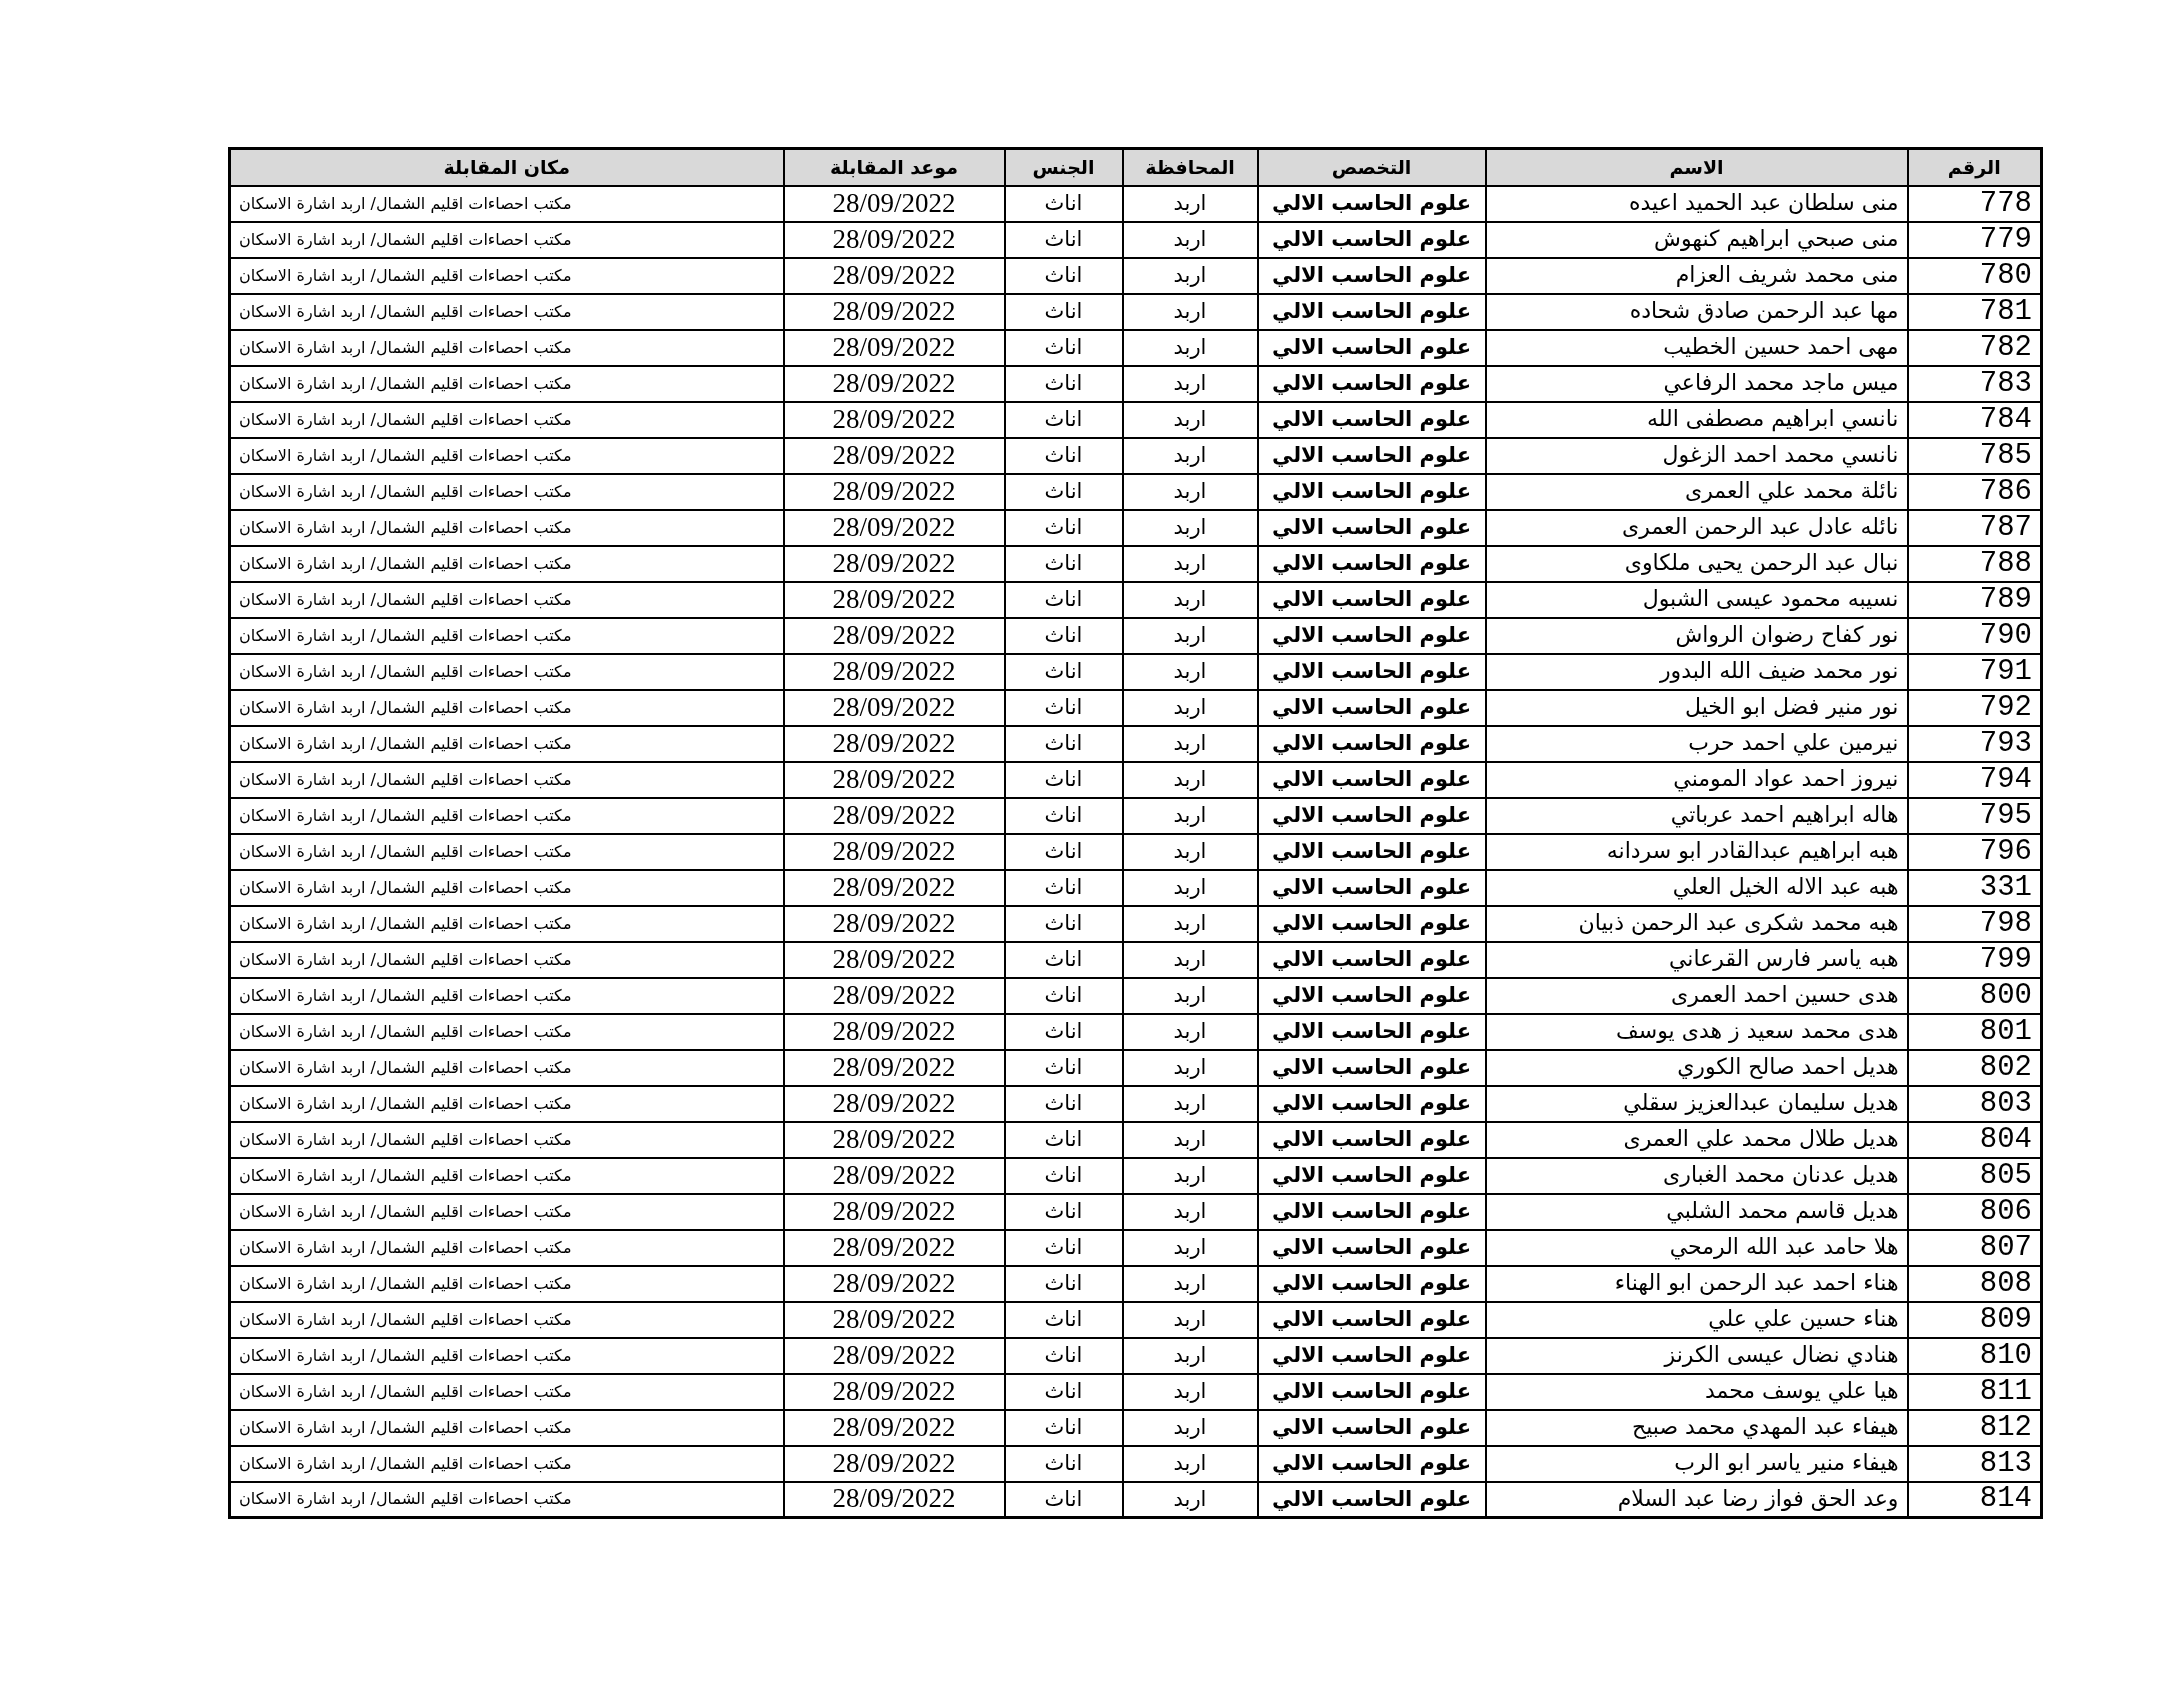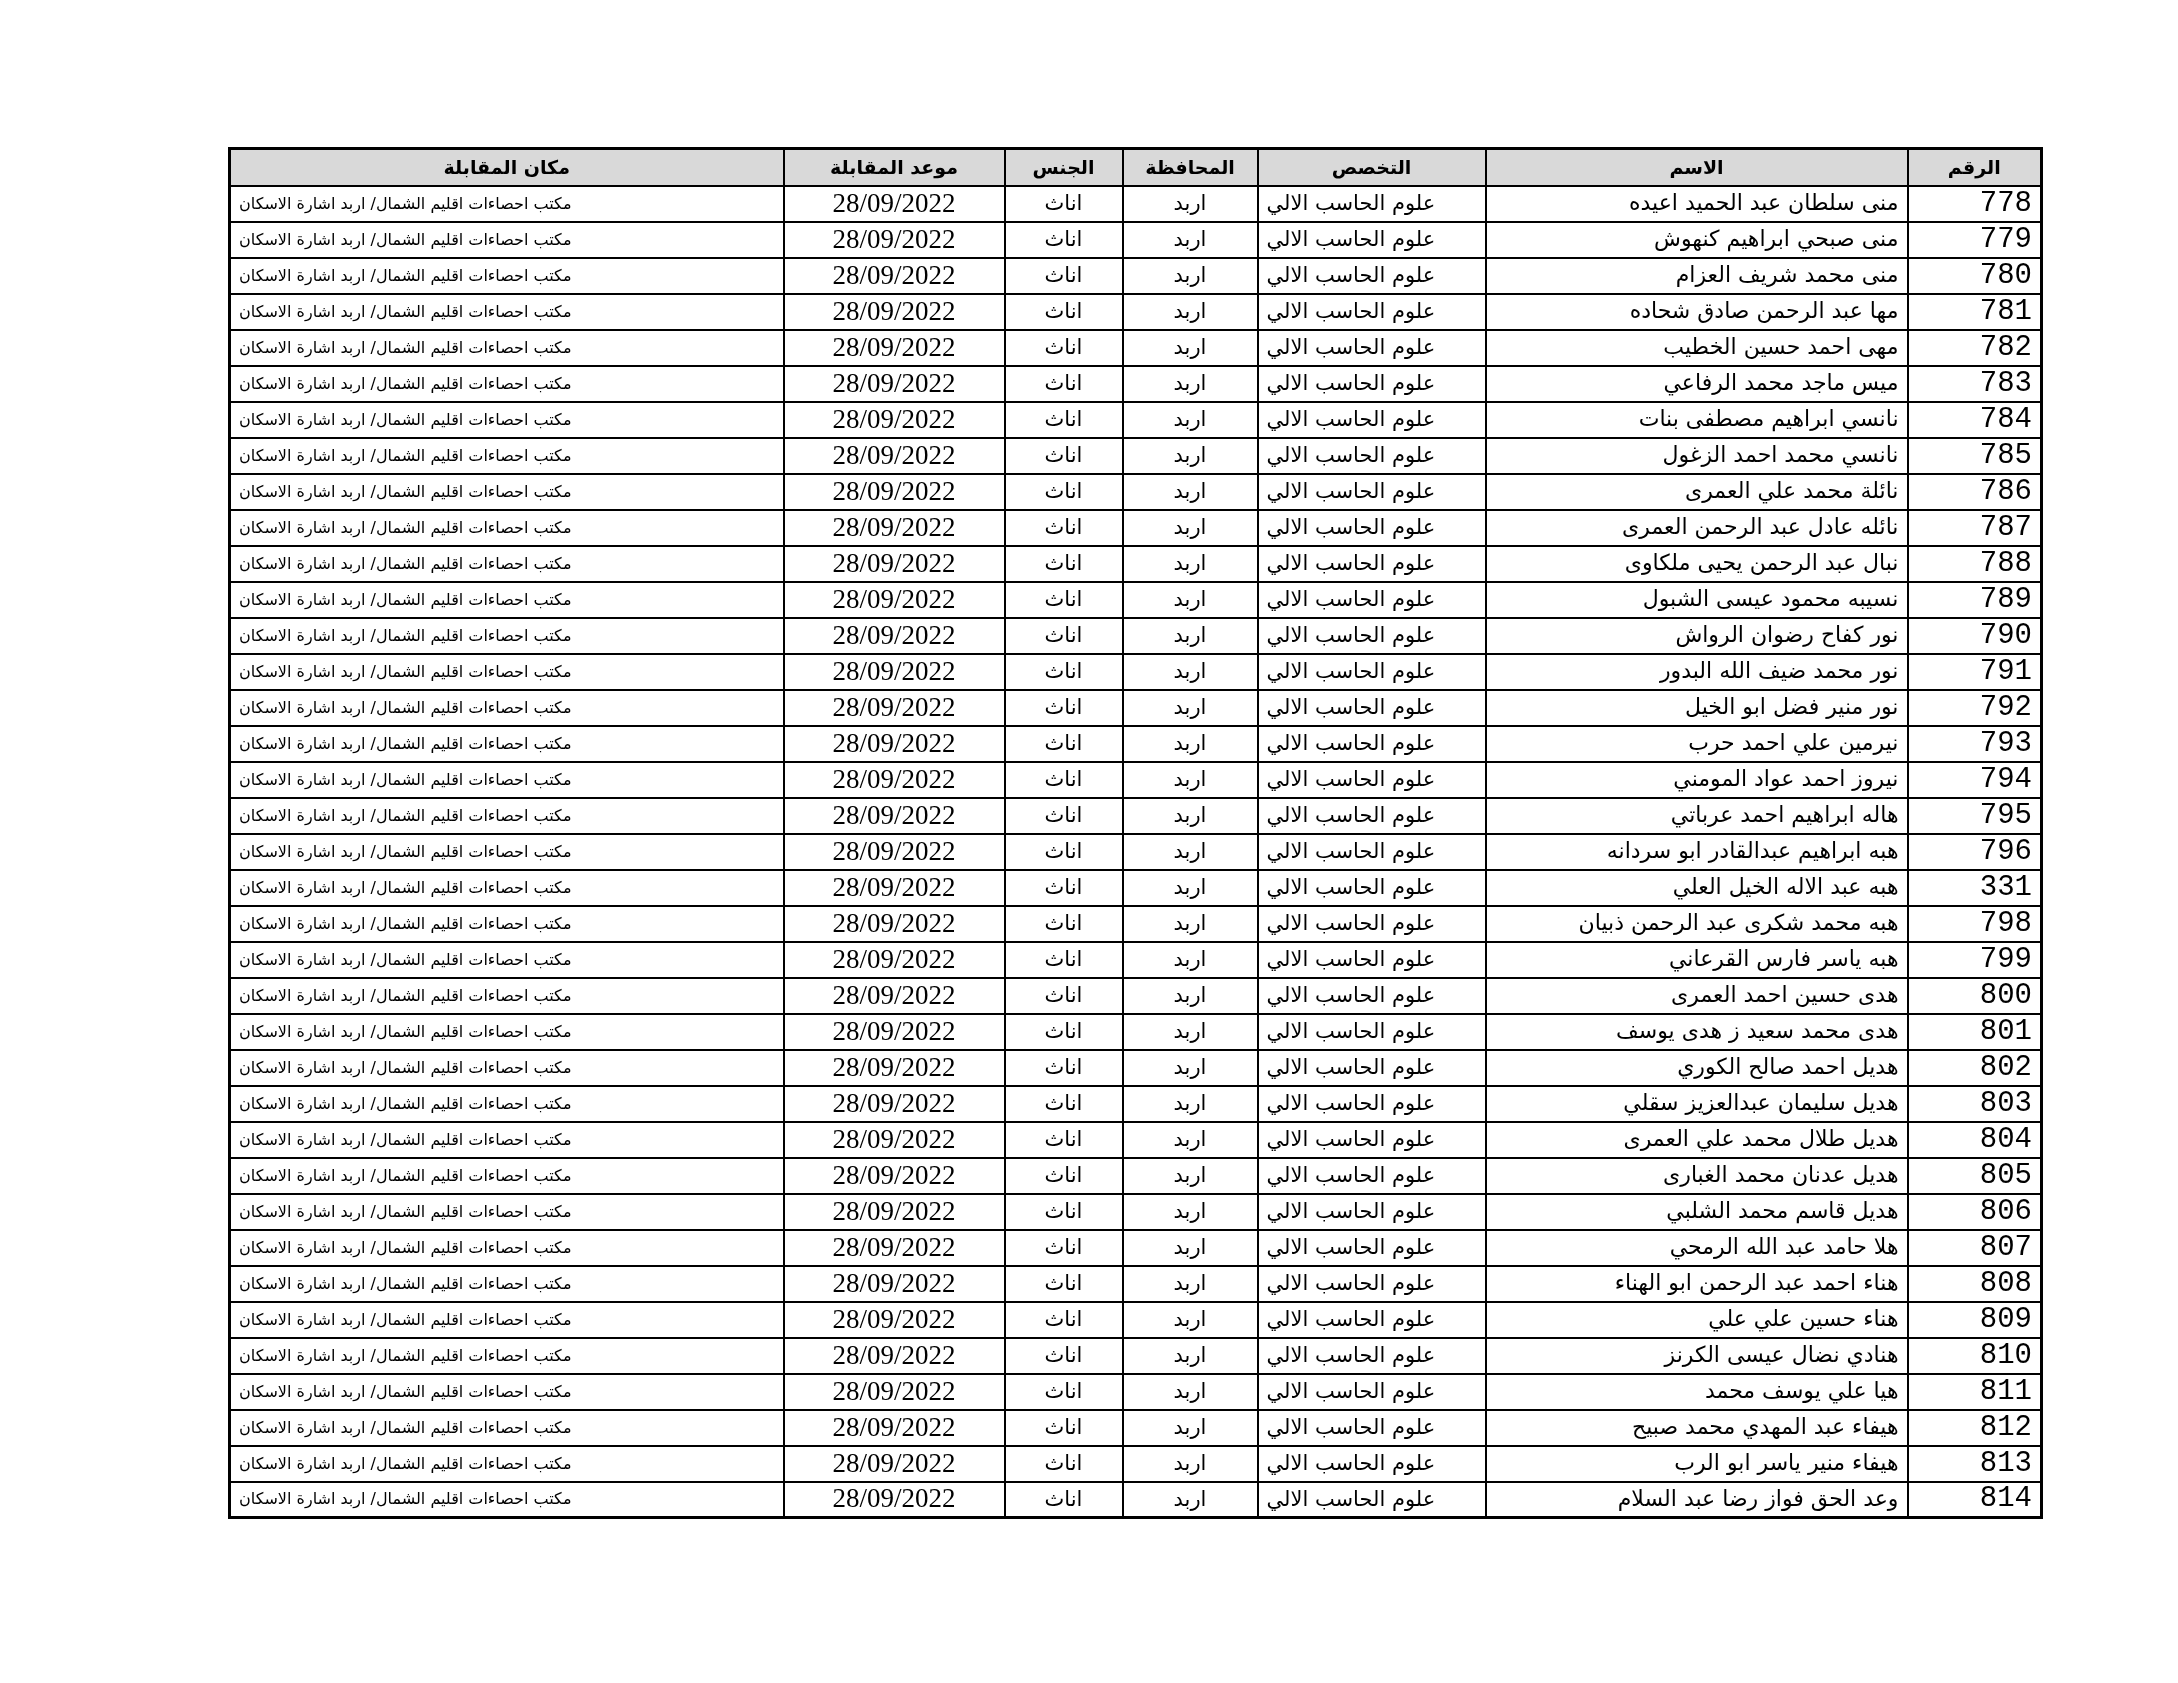--- a/index.html
+++ b/index.html
@@ -53,23 +53,24 @@
     font-family: Liberation Mono, monospace;
     font-size: 29px;
     padding-right: 10px;
   }
   td.c-name {
     text-align: right;
     font-size: 22px;
     padding-right: 8px;
   }
   td.c-spec {
-    text-align: left;
+    text-align: center;
     font-size: 21px;
     padding-right: 8px;
+    font-weight: bold;
   }
   td.c-gov, td.c-gen {
     text-align: center;
     font-size: 21px;
   }
   td.c-date {
     direction: ltr;
     text-align: center;
     font-family: "Liberation Serif", "DejaVu Serif", serif;
     font-size: 27px;
@@ -160,21 +161,21 @@
     <td class="c-name">ميس ماجد محمد الرفاعي</td>
     <td class="c-spec">علوم الحاسب الالي</td>
     <td class="c-gov">اربد</td>
     <td class="c-gen">اناث</td>
     <td class="c-date">28/09/2022</td>
     <td class="c-loc">مكتب احصاءات اقليم الشمال/ اربد اشارة الاسكان</td>
   </tr>
 
   <tr>
     <td class="c-num">784</td>
-    <td class="c-name">نانسي ابراهيم مصطفى بنات</td>
+    <td class="c-name">نانسي ابراهيم مصطفى الله</td>
     <td class="c-spec">علوم الحاسب الالي</td>
     <td class="c-gov">اربد</td>
     <td class="c-gen">اناث</td>
     <td class="c-date">28/09/2022</td>
     <td class="c-loc">مكتب احصاءات اقليم الشمال/ اربد اشارة الاسكان</td>
   </tr>
 
   <tr>
     <td class="c-num">785</td>
     <td class="c-name">نانسي محمد احمد الزغول</td>

